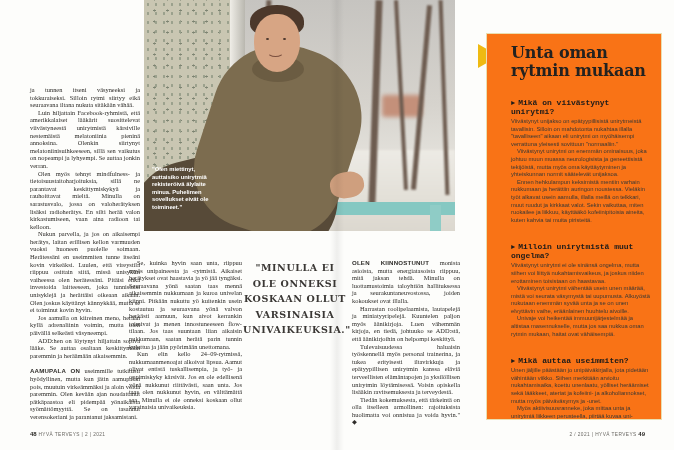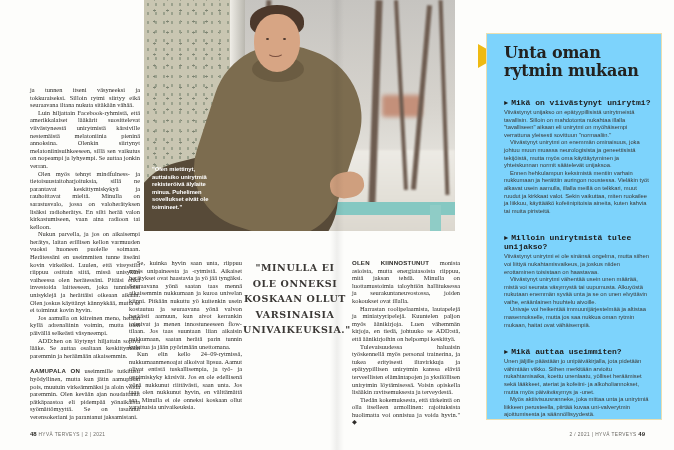--- a/index.html
+++ b/index.html
@@ -56,21 +56,21 @@
     left:8px;top:166px;width:66px;color:#fff;
     font-family:"Liberation Sans",sans-serif;font-weight:bold;
     font-size:5.8px;line-height:7.6px;text-align:left;
   }
   
   #gutter{position:absolute;left:330px;top:0;width:14px;height:450px;
     background:linear-gradient(90deg,rgba(0,0,0,0) 0%,rgba(0,0,0,.06) 50%,rgba(0,0,0,0) 100%);}
   
   #sidebar{
     position:absolute;left:486px;top:33px;width:176px;height:387px;box-sizing:border-box;
-    background:#7dd3fc;border:1px solid #eadfb0;padding:10px 9px 0 17px;overflow:hidden;
+    background:#f97316;border:1px solid #eadfb0;padding:10px 9px 0 24px;overflow:hidden;
     font-family:"Liberation Sans",sans-serif;
   }
   #sidebar-arrow{position:absolute;left:478px;top:44px;width:0;height:0;
     border-left:21px solid #efba12;border-top:12px solid transparent;border-bottom:12px solid transparent;}
   .sb-title{font-family:"DejaVu Serif",serif;font-weight:bold;font-size:16px;line-height:18px;
     color:#232220;margin:0 0 6px 0;letter-spacing:-.2px;}
   .sb-heading{font-size:8px;font-weight:bold;color:#1c1b1a;margin:18px 0 2px 0;
     font-family:Liberation Mono, monospace;}
   .sb-arrow-glyph{margin-right:3px;font-size:7px;}
   .sb-p{font-size:5.8px;line-height:7.6px;color:#3a3835;margin:0;}
@@ -140,21 +140,21 @@
 
 <div id="sidebar-arrow"></div>
 <div id="sidebar">
   <h2 class="sb-title">Unta oman rytmin mukaan</h2>
 
   <h3 class="sb-heading"><span class="sb-arrow-glyph">►</span><span>Mikä on viivästynyt unirytmi?</span></h3>
   <p class="sb-p">Viivästynyt unijakso on epätyypillisistä unirytmeistä tavallisin. Silloin on mahdotonta nukahtaa illalla "tavalliseen" aikaan eli unirytmi on myöhäisempi verrattuna yleisesti sovittuun "normaaliin."</p>
   <p class="sb-p indent">Viivästynyt unirytmi on enemmän ominaisuus, joka johtuu muun muassa neurologisista ja geneettisistä tekijöistä, mutta myös oma käyttäytyminen ja yhteiskunnan normit säätelevät unijaksoa.</p>
   <p class="sb-p indent">Ennen hehkulampun keksimistä mentiin varhain nukkumaan ja herättiin auringon noustessa. Vieläkin työt alkavat usein aamulla, illalla meillä on telkkari, muut ruudut ja kirkkaat valot. Sekin vaikuttaa, miten ruokailee ja liikkuu, käyttääkö kofeiinipitoisia aineita, kuten kahvia tai muita piristeitä.</p>
 
-  <h3 class="sb-heading"><span class="sb-arrow-glyph">►</span><span>Milloin unirytmistä tulee unijakso?</span></h3>
+  <h3 class="sb-heading"><span class="sb-arrow-glyph">►</span><span>Milloin unirytmistä muut ongelma?</span></h3>
   <p class="sb-p">Viivästynyt unirytmi ei ole sinänsä ongelma, mutta siihen voi liittyä nukahtamisvaikeus, ja joskus niiden erottaminen toisistaan on haastavaa.</p>
   <p class="sb-p indent">Viivästynyt unirytmi vähentää usein unen määrää, mistä voi seurata väsymystä tai uupumusta. Alkuyöstä nukutaan enemmän syvää unta ja se on unen elvyttävin vaihe, eräänlainen huuhtelu aivoille.</p>
   <p class="sb-p indent">Univaje voi heikentää immuunijärjestelmää ja altistaa masennukselle, mutta jos saa nukkua oman rytmin mukaan, haitat ovat vähäisempiä.</p>
 
   <h3 class="sb-heading"><span class="sb-arrow-glyph">►</span><span>Mikä auttaa useimmiten?</span></h3>
   <p class="sb-p">Unen jäljille päästään jo unipäiväkirjalla, jota pidetään vähintään viikko. Siihen merkitään arvioitu nukahtamisaika, koettu unenlaatu, yölliset heräämiset sekä lääkkeet, ateriat ja kofeiini- ja alkoholiannokset, mutta myös päiväväsymys ja -unet.</p>
   <p class="sb-p indent">Myös aktiivisuusranneke, joka mittaa unta ja unirytmiä liikkeen perusteella, piirtää kuvaa uni-valverytmin ajoittumisesta ja säännöllisyydestä.</p>
   <p class="sb-p indent">Melatoniini voi auttaa hieman. Se otetaan omaan rytmiin ja tavoiteltuun vuorokausirytmiin suhteutettuna. Lähtökohtaisesti käytetään pieniä annoksia. Illalla on tärkeää välttää kirkasta valoa. Joitakin saattaa auttaa kirkasvalohoito tai sinistä valoa suodattavat lasit.</p>
 
 </div>

